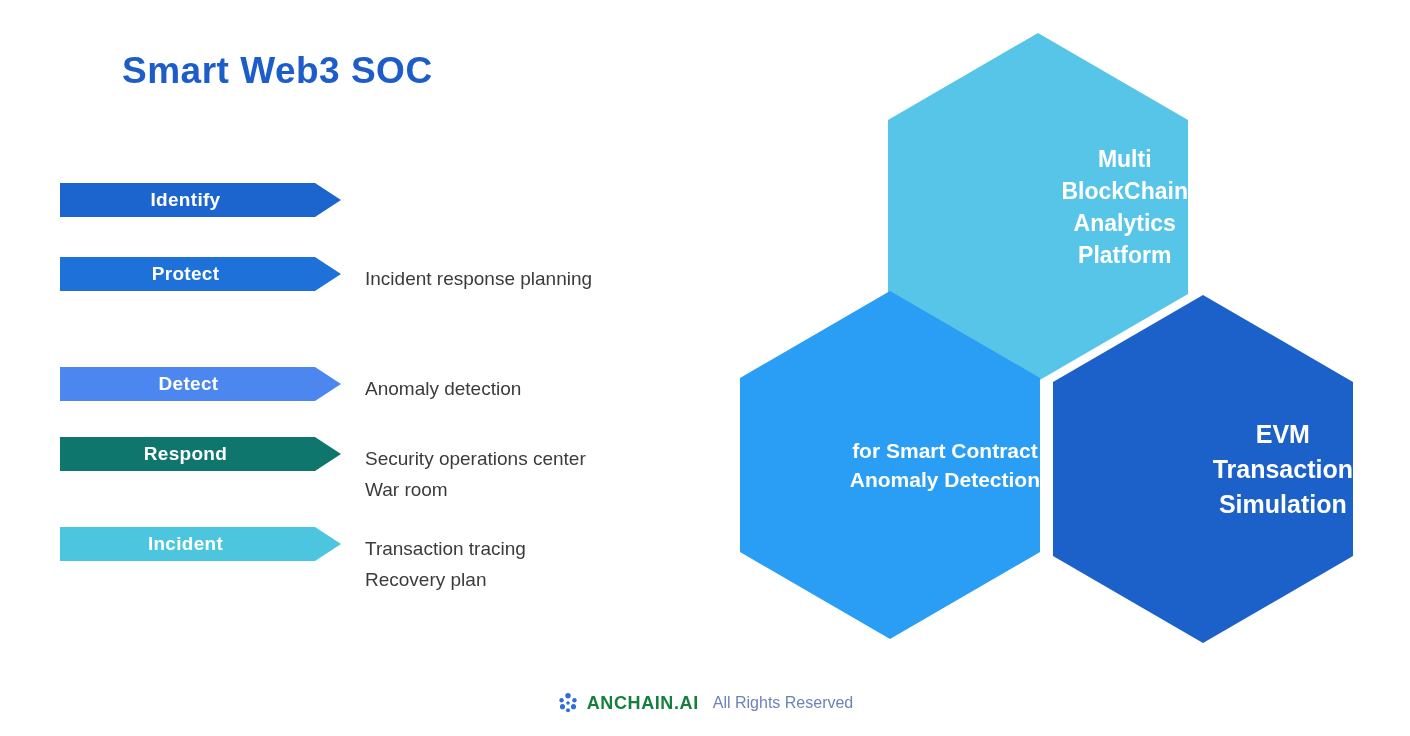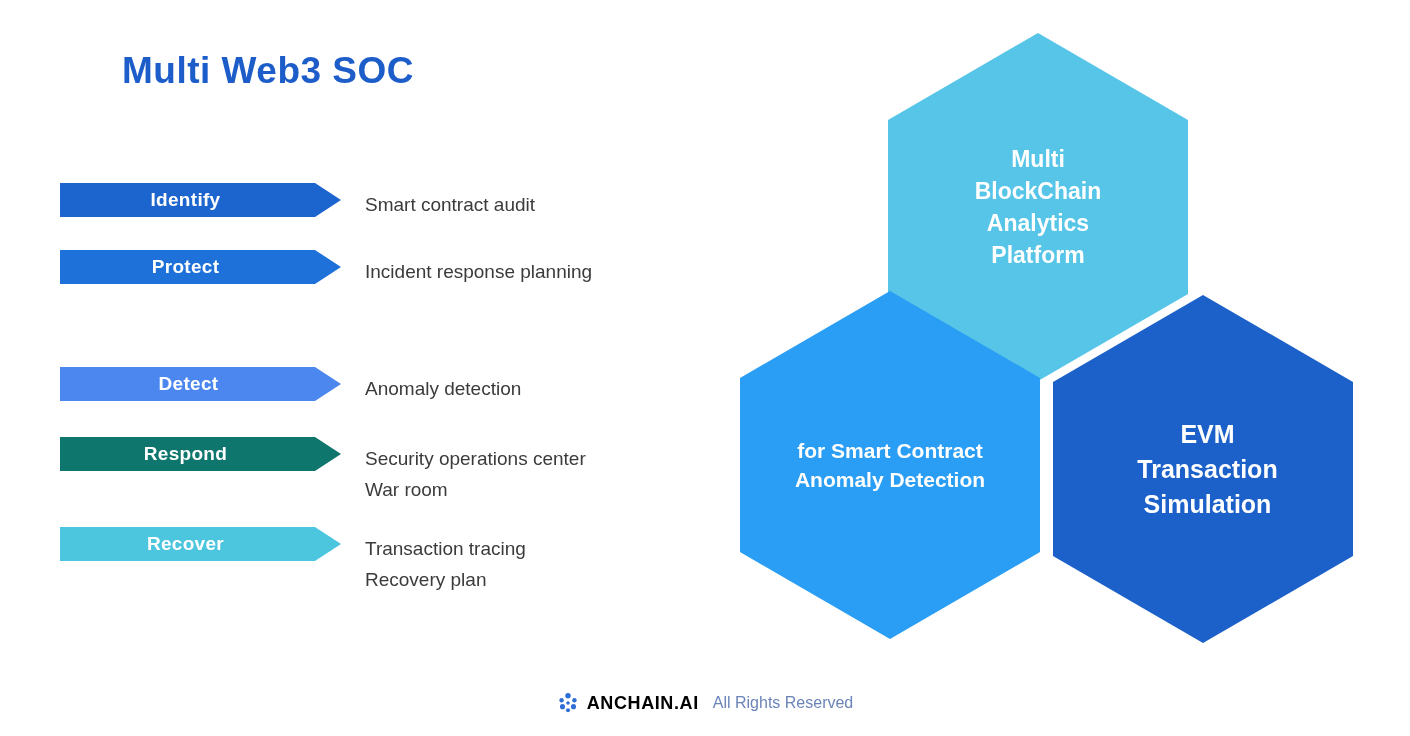--- a/index.html
+++ b/index.html
@@ -50,21 +50,21 @@
     line-height: 31px;
     white-space: nowrap;
   }
   .hex {
     position: absolute;
     width: 300px;
     height: 348px;
     clip-path: polygon(50% 0%, 100% 25%, 100% 75%, 50% 100%, 0% 75%, 0% 25%);
     display: flex;
     align-items: center;
-    justify-content: center;
+    justify-content: flex-end;
     text-align: center;
     color: #ffffff;
     font-weight: 700;
   }
   .hex-text { line-height: 1.4; }
   .hex-top   { left: 888px;  top: 33px;  font-size: 23px; }
   .hex-left  { left: 740px;  top: 291px; font-size: 21px; }
   .hex-right { left: 1053px; top: 295px; font-size: 25px; padding-left: 9px; }
   .footer {
     position: absolute;
@@ -72,44 +72,41 @@
     top: 692px;
     display: flex;
     align-items: center;
     justify-content: center;
     gap: 8px;
   }
   .logo { width: 22px; height: 22px; fill: #2f6fd6; }
   .brand {
     font-size: 18px;
     font-weight: 800;
-    color: #000000;
+    color: #15803d;
     letter-spacing: 0.6px;
   }
   .rights {
     font-size: 16px;
     color: #6b84b8;
     margin-left: 6px;
   }
 </style>
 </head>
 <body>
 
 <div class="canvas">
 
-  <h1 class="title">Multi Web3 SOC</h1>
+  <h1 class="title">Smart Web3 SOC</h1>
 
   <div class="row" style="top:183px">
     <div class="arrow" style="background-color: rgb(28, 100, 206);">Identify</div>
-    <div class="desc">
-      <div>Smart contract audit</div>
-    </div>
   </div>
 
-  <div class="row" style="top:250px">
+  <div class="row" style="top:257px">
     <div class="arrow" style="background-color: rgb(29, 113, 216);">Protect</div>
     <div class="desc">
       <div>Incident response planning</div>
     </div>
   </div>
 
   <div class="row" style="top:367px">
     <div class="arrow" style="background-color: rgb(75, 135, 238); padding-left: 6px;">Detect</div>
     <div class="desc">
       <div>Anomaly detection</div>
@@ -118,21 +115,21 @@
 
   <div class="row" style="top:437px">
     <div class="arrow" style="background-color: #0f766e;">Respond</div>
     <div class="desc">
       <div>Security operations center</div>
       <div>War room</div>
     </div>
   </div>
 
   <div class="row" style="top:527px">
-    <div class="arrow" style="background-color: rgb(76, 197, 222);">Recover</div>
+    <div class="arrow" style="background-color: rgb(76, 197, 222);">Incident</div>
     <div class="desc">
       <div>Transaction tracing</div>
       <div>Recovery plan</div>
     </div>
   </div>
 
   <div class="hex hex-top" style="background-color: rgb(86, 197, 232);">
     <div class="hex-text">
       <div>Multi</div>
       <div>BlockChain</div>

